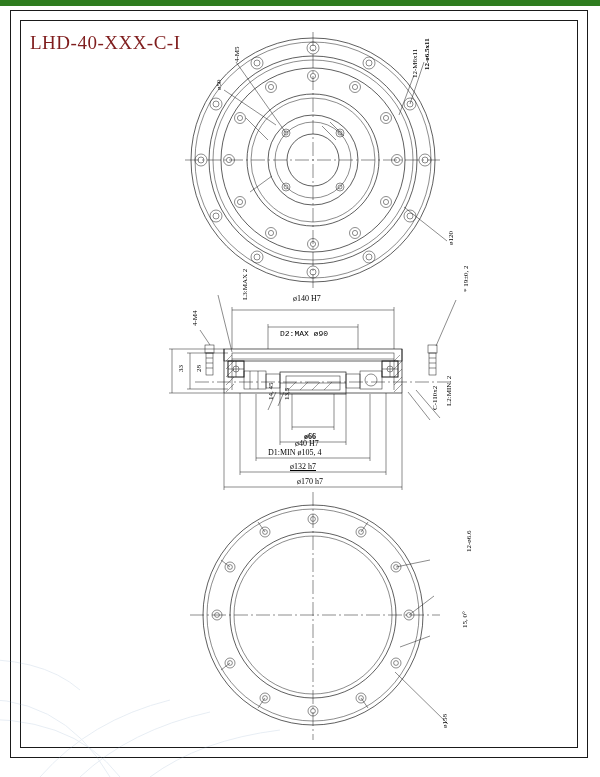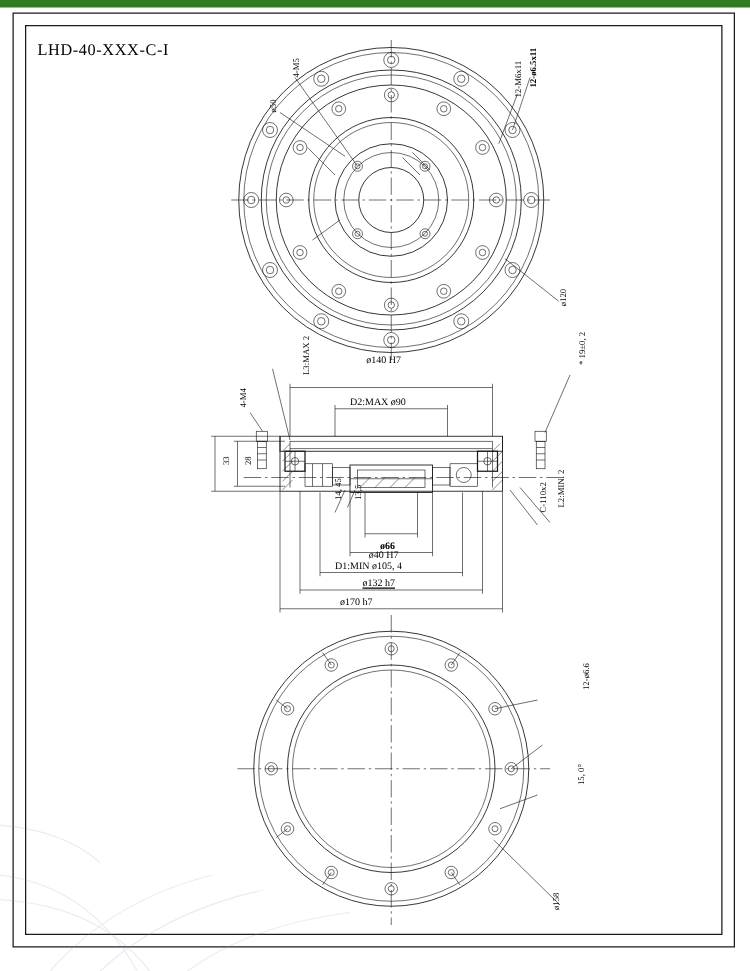--- a/index.html
+++ b/index.html
@@ -43,23 +43,23 @@
     position: absolute;
     left: 0; top: 0;
     width: 600px;
     height: 777px;
   }
   .title-text {
     position: absolute;
     left: 30px;
     top: 32px;
     font-family: "Liberation Serif", serif;
-    font-size: 13px;
+    font-size: 19px;
     letter-spacing: 0.5px;
-    color: #000000;
+    color: #7f1d1d;
     white-space: nowrap;
   }
   .lbl {
     position: absolute;
     font-family: "Liberation Serif", serif;
     font-size: 7px;
     color: #000;
     white-space: nowrap;
     line-height: 1;
   }
@@ -360,33 +360,33 @@
 
   <div class="title-text">LHD-40-XXX-C-I</div>
 
   <div class="lbl rot90" style="left:234px; top:62px;">4-M5</div>
   <div class="lbl rot90" style="left:216px; top:90px;">ø50</div>
   <div class="lbl rot90" style="left:412px; top:78px;">12-M6x11</div>
   <div class="lbl rot90 b" style="left:424px; top:70px;">12-ø6.5x11</div>
   <div class="lbl rot90" style="left:448px; top:245px;">ø120</div>
 
   <div class="lbl rot90" style="left:242px; top:300px;">L3:MAX 2</div>
-  <div class="lbl" style="left:293px; top:284px; font-size:8px;">ø140  H7</div>
-  <div class="lbl" style="left:280px; top:318px; font-size:8px;">D2:MAX  ø90</div>
+  <div class="lbl" style="left:293px; top:295px; font-size:8px;">ø140  H7</div>
+  <div class="lbl" style="left:280px; top:330px; font-size:8px;font-family:Liberation Mono, monospace;">D2:MAX  ø90</div>
   <div class="lbl rot90" style="left:463px; top:292px;">* 19±0, 2</div>
   <div class="lbl rot90" style="left:192px; top:326px;">4-M4</div>
   <div class="lbl rot90" style="left:178px; top:372px;">33</div>
   <div class="lbl rot90" style="left:196px; top:372px;">28</div>
   <div class="lbl rot90" style="left:268px; top:400px;">14, 45</div>
   <div class="lbl rot90" style="left:284px; top:400px;">13,5</div>
   <div class="lbl" style="left:295px; top:440px; font-size:8px;">ø40  H7</div>
   <div class="lbl" style="left:304px; top:433px; font-size:8px;font-weight:bold;">ø66</div>
   <div class="lbl rot90" style="left:432px; top:410px;">C-110x2</div>
   <div class="lbl rot90" style="left:446px; top:406px;">L2:MIN. 2</div>
   <div class="lbl" style="left:268px; top:449px; font-size:8px;">D1:MIN  ø105, 4</div>
   <div class="lbl" style="left:290px; top:463px; font-size:8px;text-decoration:underline;">ø132  h7</div>
-  <div class="lbl" style="left:272px; top:478px; font-size:8px;">ø170  h7</div>
+  <div class="lbl" style="left:297px; top:478px; font-size:8px;">ø170  h7</div>
 
   <div class="lbl rot90" style="left:466px; top:552px;">12-ø6.6</div>
   <div class="lbl rot90" style="left:462px; top:628px;">15, 0°</div>
   <div class="lbl rot90" style="left:442px; top:728px;">ø158</div>
 
 </div>
 
 </body></html>

